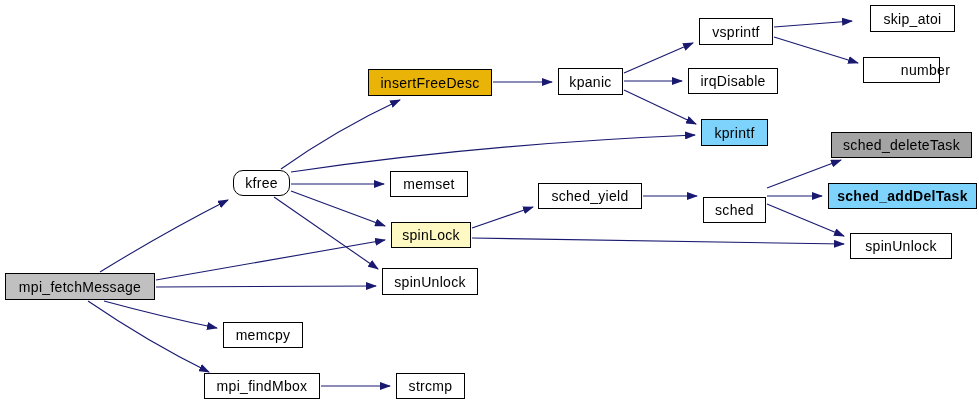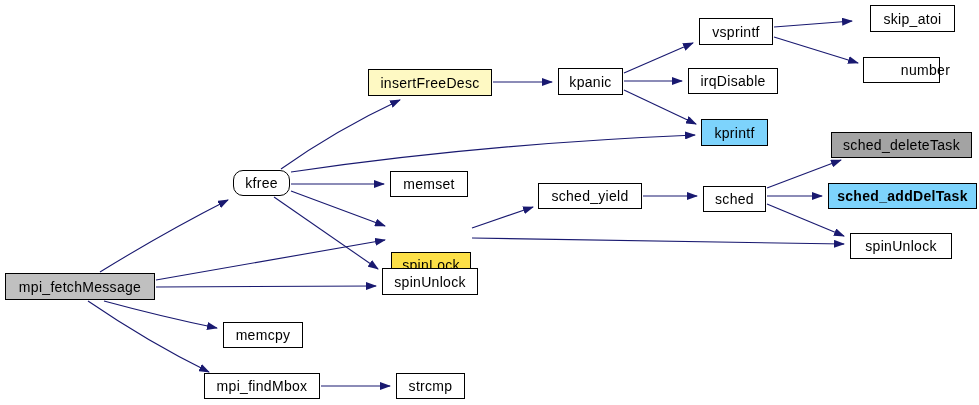--- a/index.html
+++ b/index.html
@@ -76,32 +76,32 @@
         <path d="M643,196 L697,196" class="edge" stroke="#191970" marker-end="url(#arrowhead)"></path>
         <path d="M767,188 L841,160" class="edge" stroke="#191970" marker-end="url(#arrowhead)"></path>
         <path d="M767,196 L822,196" class="edge" stroke="#191970" marker-end="url(#arrowhead)"></path>
         <path d="M767,204 L844,236" class="edge" stroke="#191970" marker-end="url(#arrowhead)"></path>
         <path d="M321,386 L390,386" class="edge" stroke="#191970" marker-end="url(#arrowhead)"></path>
       </g>
   </svg>
   <div id="node-layer">
       <div class="node highlight" style="left: 5px; top: 273px; width: 150px; height: 27px; border-color: rgb(0, 0, 0); background: rgb(192, 192, 192); color: rgb(0, 0, 0);">mpi_fetchMessage</div>
       <div class="node" style="left: 233px; top: 170px; width: 57px; height: 26px; border-color: rgb(0, 0, 0); background: rgb(255, 255, 255); color: rgb(0, 0, 0); border-radius: 10px;">kfree</div>
-      <div class="node" style="left: 368px; top: 69px; width: 124px; height: 27px; border-color: rgb(0, 0, 0); background: #fef9c3; color: rgb(0, 0, 0);">insertFreeDesc</div>
+      <div class="node" style="left: 368px; top: 69px; width: 124px; height: 27px; border-color: rgb(0, 0, 0); background: #eab308; color: rgb(0, 0, 0);">insertFreeDesc</div>
       <div class="node" style="left: 558px; top: 68px; width: 65px; height: 27px; border-color: rgb(0, 0, 0); background: rgb(255, 255, 255); color: rgb(0, 0, 0); text-align: center;">kpanic</div>
       <div class="node" style="left: 699px; top: 18px; width: 74px; height: 27px; border-color: rgb(0, 0, 0); background: rgb(255, 255, 255); color: rgb(0, 0, 0);">vsprintf</div>
       <div class="node" style="left: 858px; top: 5px; width: 85px; height: 27px; border-color: rgb(0, 0, 0); background: rgb(255, 255, 255); color: rgb(0, 0, 0); margin-left: 12px;">skip_atoi</div>
       <div class="node" style="left: 863px; top: 57px; width: 77px; height: 26px; border-color: rgb(0, 0, 0); background: rgb(255, 255, 255); color: rgb(0, 0, 0); padding-left: 48px;">number</div>
       <div class="node" style="left: 688px; top: 68px; width: 90px; height: 26px; border-color: rgb(0, 0, 0); background: rgb(255, 255, 255); color: rgb(0, 0, 0);">irqDisable</div>
       <div class="node" style="left: 701px; top: 119px; width: 67px; height: 27px; border-color: rgb(0, 0, 0); background: #7dd3fc; color: rgb(0, 0, 0);">kprintf</div>
       <div class="node" style="left: 831px; top: 132px; width: 141px; height: 26px; border-color: rgb(0, 0, 0); background: #a3a3a3; color: rgb(0, 0, 0);">sched_deleteTask</div>
       <div class="node" style="left: 538px; top: 183px; width: 104px; height: 26px; border-color: rgb(0, 0, 0); background: rgb(255, 255, 255); color: rgb(0, 0, 0);">sched_yield</div>
-      <div class="node" style="left: 703px; top: 186px; width: 63px; height: 26px; border-color: rgb(0, 0, 0); background: rgb(255, 255, 255); color: rgb(0, 0, 0);">sched</div>
+      <div class="node" style="left: 703px; top: 197px; width: 63px; height: 26px; border-color: rgb(0, 0, 0); background: rgb(255, 255, 255); color: rgb(0, 0, 0);">sched</div>
       <div class="node" style="left: 828px; top: 183px; width: 149px; height: 26px; border-color: rgb(0, 0, 0); background: #7dd3fc; color: rgb(0, 0, 0); font-weight: bold;">sched_addDelTask</div>
       <div class="node" style="left: 850px; top: 233px; width: 102px; height: 26px; border-color: rgb(0, 0, 0); background: rgb(255, 255, 255); color: rgb(0, 0, 0);">spinUnlock</div>
       <div class="node" style="left: 390px; top: 171px; width: 78px; height: 26px; border-color: rgb(0, 0, 0); background: rgb(255, 255, 255); color: rgb(0, 0, 0); text-align: right;">memset</div>
-      <div class="node" style="left: 391px; top: 222px; width: 80px; height: 26px; border-color: rgb(0, 0, 0); background: #fde047; color: rgb(0, 0, 0); margin-top: 30px;">spinLock</div>
+      <div class="node" style="left: 391px; top: 222px; width: 80px; height: 26px; border-color: rgb(0, 0, 0); background: #fef9c3; color: rgb(0, 0, 0);">spinLock</div>
       <div class="node" style="left: 382px; top: 268px; width: 96px; height: 27px; border-color: rgb(0, 0, 0); background: rgb(255, 255, 255); color: rgb(0, 0, 0);">spinUnlock</div>
       <div class="node" style="left: 223px; top: 322px; width: 80px; height: 26px; border-color: rgb(0, 0, 0); background: rgb(255, 255, 255); color: rgb(0, 0, 0);">memcpy</div>
       <div class="node" style="left: 204px; top: 373px; width: 116px; height: 26px; border-color: rgb(0, 0, 0); background: rgb(255, 255, 255); color: rgb(0, 0, 0);">mpi_findMbox</div>
       <div class="node" style="left: 396px; top: 373px; width: 69px; height: 26px; border-color: rgb(0, 0, 0); background: rgb(255, 255, 255); color: rgb(0, 0, 0);">strcmp</div>
     </div>
 </div>
 
 </body></html>

